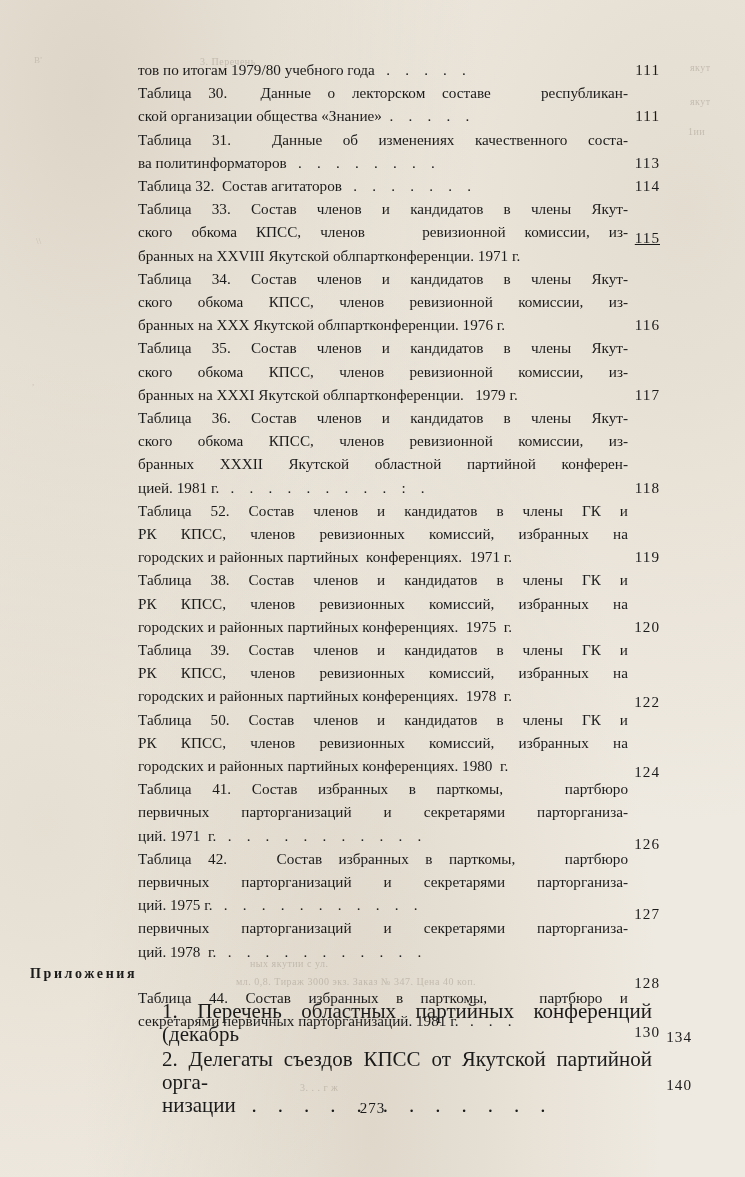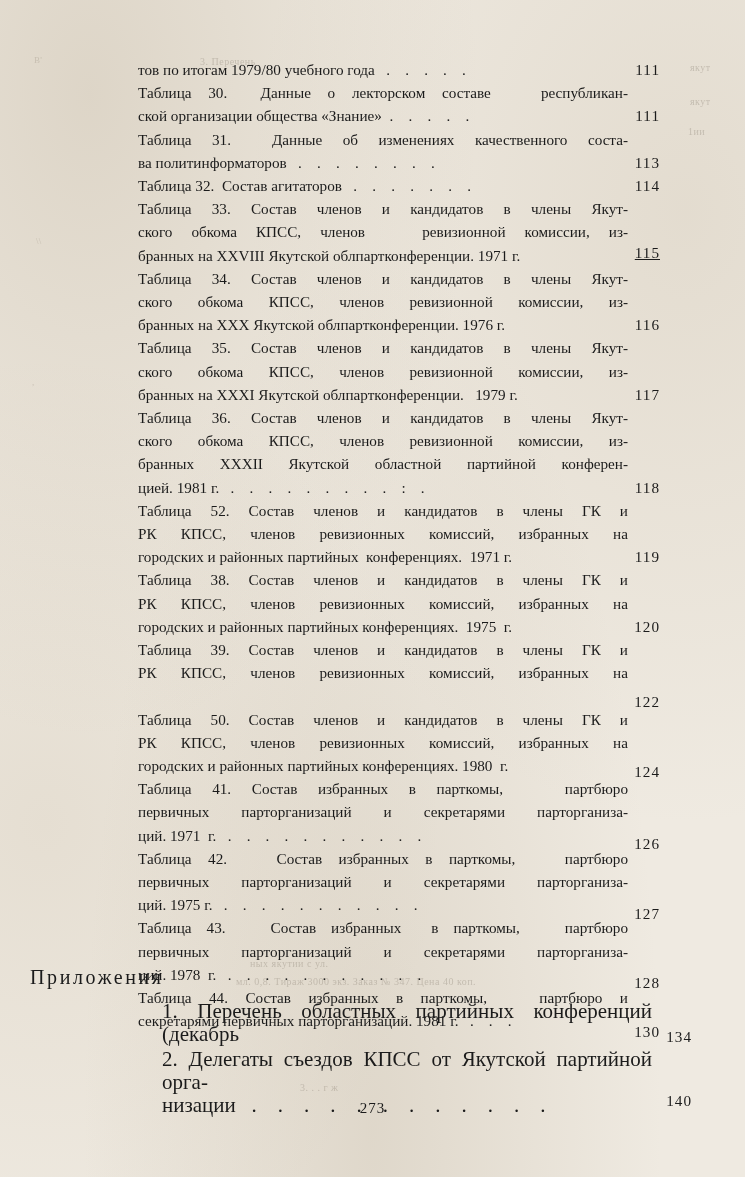--- a/index.html
+++ b/index.html
@@ -69,22 +69,23 @@
     right: 0;
     font-size: 15.2px;
     line-height: 23.2px;
     text-align: right;
     width: 34px;
     letter-spacing: 1px;
   }
   .appendix-head {
     position: absolute;
     left: 30px;
-    font-size: 20px;
+    font-size: 14px;
     letter-spacing: 2.6px;
+    font-weight: bold;
   }
   .app-entry {
     position: absolute;
     left: 138px;
     width: 522px;
   }
   .app-lines {
     width: 490px;
     padding-left: 0px;
   }
@@ -166,21 +167,21 @@
         </div>
       <div class="page-num" style="top:0px;">114</div>
     </div>
 
     <div class="entry" style="height:69.6px;">
       <div class="lines">
         <div class="line">Таблица 33. Состав членов и кандидатов в члены Якут-</div>
         <div class="line">ского обкома КПСС, членов   ревизионной комиссии, из-</div>
         <div class="line last">бранных на XXVIII Якутской облпартконференции. 1971 г.</div>
       </div>
-      <div class="page-num" style="top:44px;text-decoration:underline;">115</div>
+      <div class="page-num" style="top:29px;text-decoration:underline;">115</div>
     </div>
 
     <div class="entry" style="height:69.6px;">
       <div class="lines">
         <div class="line">Таблица 34. Состав членов и кандидатов в члены Якут-</div>
         <div class="line">ского обкома КПСС, членов ревизионной комиссии, из-</div>
         <div class="line last">бранных на XXX Якутской облпартконференции. 1976 г.</div>
       </div>
       <div class="page-num" style="top:46.4px;">116</div>
     </div>
@@ -219,20 +220,21 @@
         <div class="line">РК КПСС, членов ревизионных комиссий, избранных на</div>
         <div class="line last">городских и районных партийных конференциях.  1975  г.</div>
       </div>
       <div class="page-num" style="top:46.4px;">120</div>
     </div>
 
     <div class="entry" style="height:69.6px;">
       <div class="lines">
         <div class="line">Таблица 39. Состав членов и кандидатов в члены ГК и</div>
         <div class="line">РК КПСС, членов ревизионных комиссий, избранных на</div>
+        <div class="line last">городских и районных партийных конференциях.  1978  г.</div>
       </div>
       <div class="page-num" style="top:52px;">122</div>
     </div>
 
     <div class="entry" style="height:69.6px;">
       <div class="lines">
         <div class="line">Таблица 50. Состав членов и кандидатов в члены ГК и</div>
         <div class="line">РК КПСС, членов ревизионных комиссий, избранных на</div>
         <div class="line last">городских и районных партийных конференциях. 1980  г.</div>
       </div>
@@ -252,21 +254,20 @@
       <div class="lines">
         <div class="line">Таблица 42.   Состав избранных в парткомы,   партбюро</div>
         <div class="line">первичных парторганизаций и секретарями парторганиза-</div>
         <div class="line last">ций. 1975 г.   .    .    .    .    .    .    .    .    .    .    .</div>
       </div>
       <div class="page-num" style="top:55px;">127</div>
     </div>
 
     <div class="entry" style="height:69.6px;">
       <div class="lines">
-        <div class="line">Таблица 43.   Состав избранных  в парткомы,   партбюро</div>
         <div class="line">первичных парторганизаций и секретарями парторганиза-</div>
         <div class="line last">ций. 1978  г.   .    .    .    .    .    .    .    .    .    .    .</div>
       </div>
       <div class="page-num" style="top:55px;">128</div>
     </div>
 
     <div class="entry" style="height:46.4px;">
       <div class="lines">
         <div class="line">Таблица 44. Состав избранных в парткомы,   партбюро и</div>
         <div class="line last">секретарями первичных парторганизаций. 1981 г.   .    .    .</div>
@@ -283,18 +284,18 @@
       <div class="app-line">1. Перечень областных партийных конференций (декабрь</div>
     </div>
     <div class="page-num" style="top:25px; right:-32px;">134</div>
   </div>
 
   <div class="app-entry" style="top:1048px;">
     <div class="app-lines indent">
       <div class="app-line">2. Делегаты съездов КПСС от Якутской партийной орга-</div>
       <div class="app-line last">низации   .    .    .    .    .    .    .    .    .    .    .    .</div>
     </div>
-    <div class="page-num" style="top:41px; right:-32px;">140</div>
+    <div class="page-num" style="top:25px; right:-32px;">140</div>
   </div>
 
   <div class="folio" style="top:1100px;">273</div>
 
 </div>
 
 </body></html>

